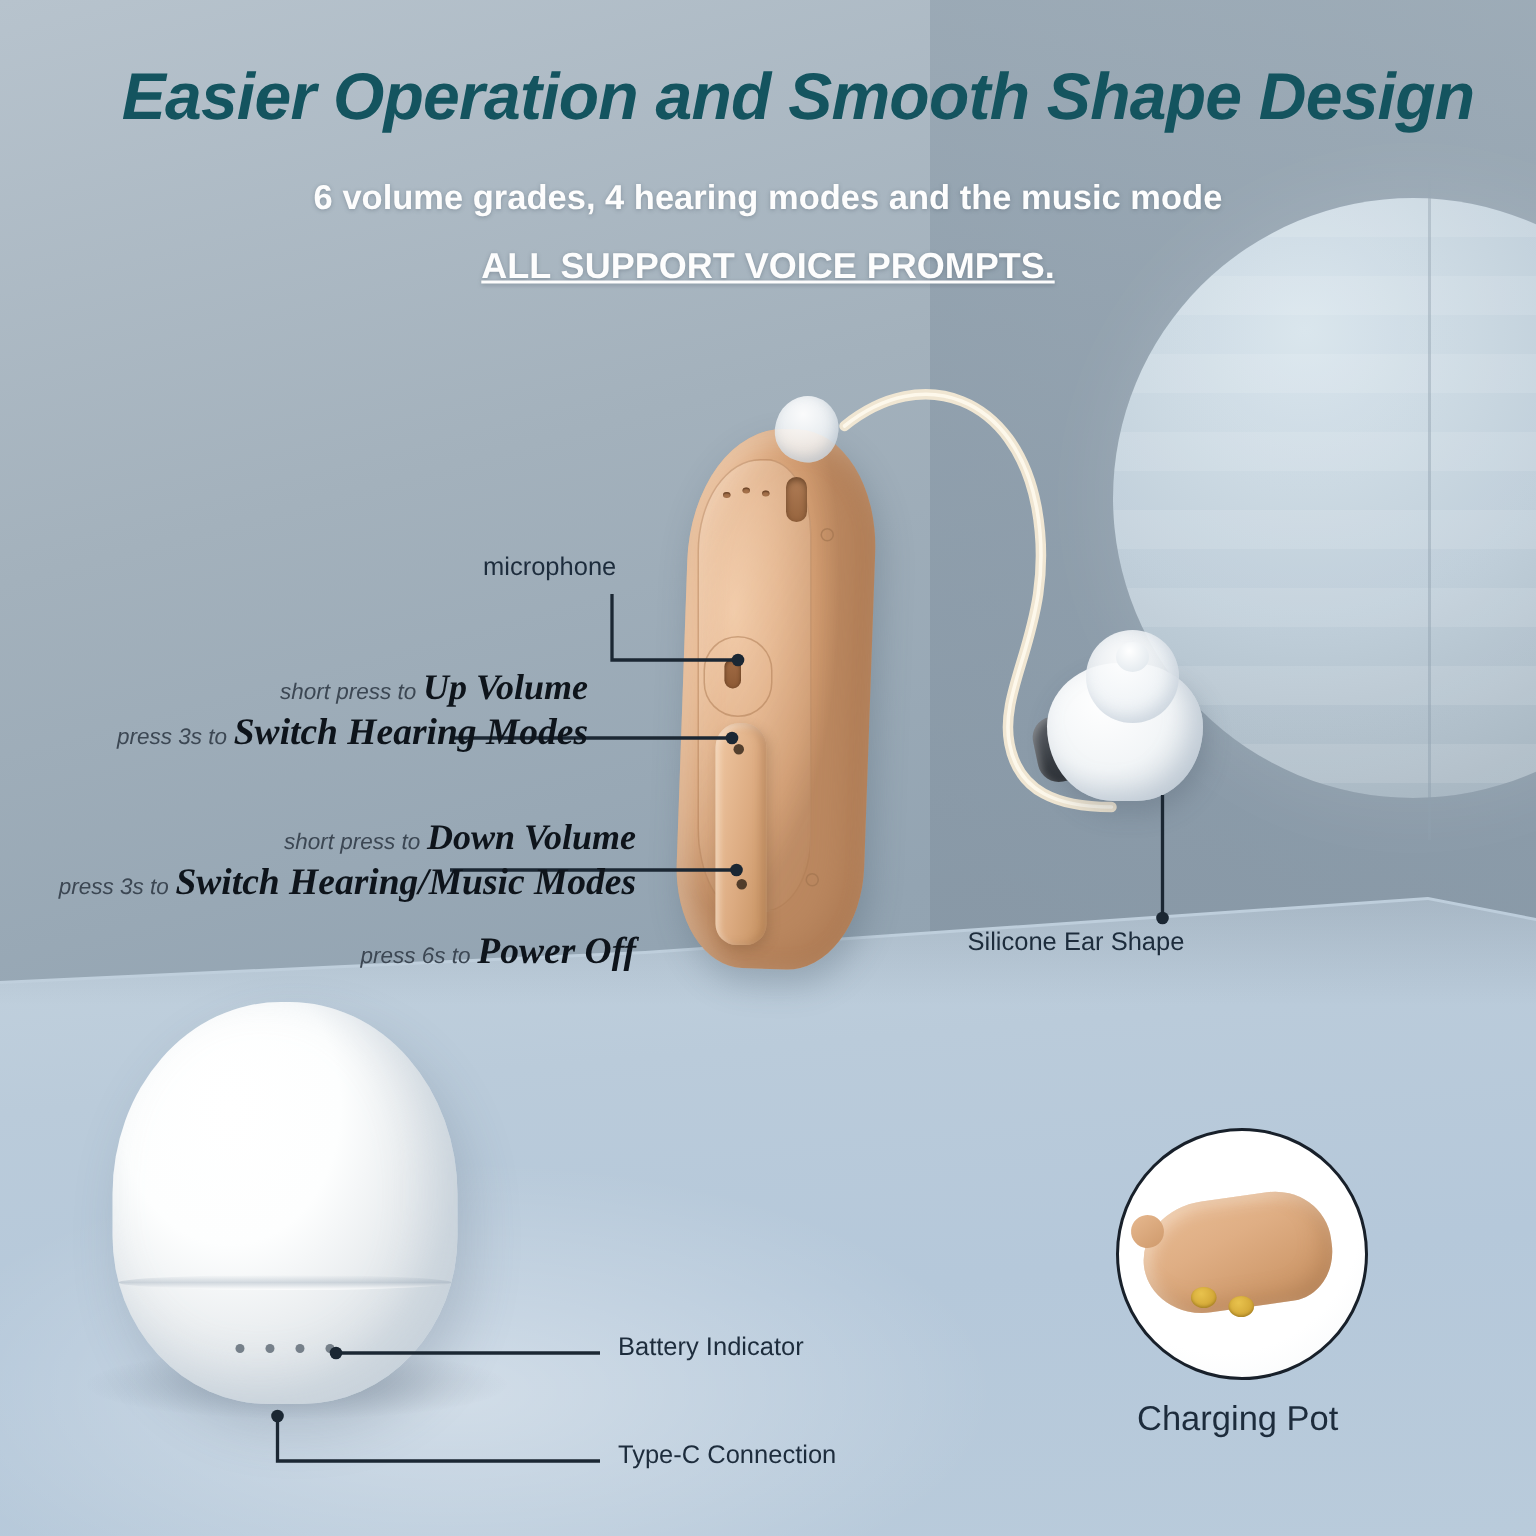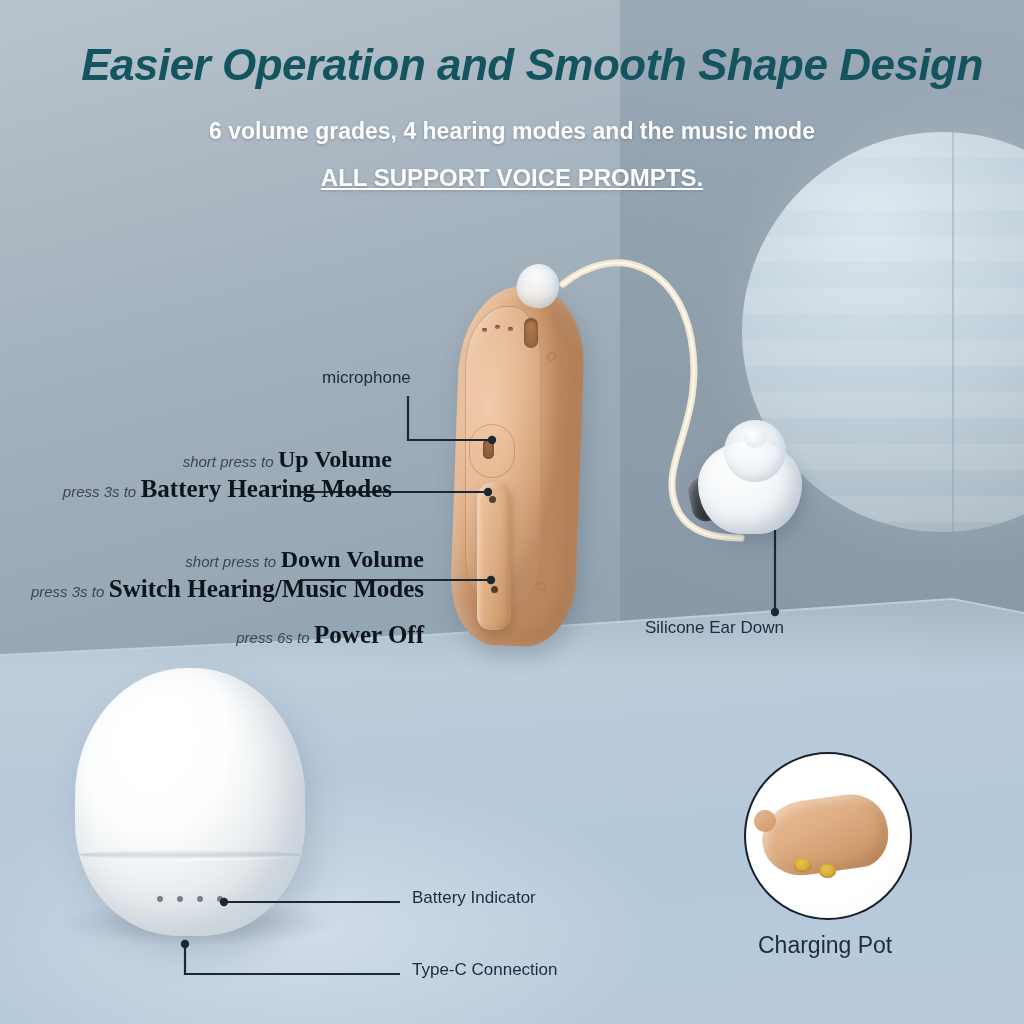--- a/index.html
+++ b/index.html
@@ -121,21 +121,21 @@
   .pot-bump{position:absolute;left:8px;top:56px;width:22px;height:22px;border-radius:50%;
     background:linear-gradient(150deg,#e6b88f,#cf9a6c);transform:rotate(-8deg);}
   .pin{position:absolute;width:17px;height:14px;border-radius:50%;
     background:radial-gradient(circle at 40% 32%, #e8c24d, #c99b2c);
     box-shadow:inset 0 -1px 2px rgba(120,90,20,.5);}
   
   .lbl{position:absolute;color:#1d2c3c;white-space:nowrap;}
   .lbl-plain{font-size:17px;}
   .ctrl{position:absolute;white-space:nowrap;text-align:right;color:#15202c;}
   .ctrl .pre{font-family:"Liberation Sans", sans-serif;font-style:italic;font-size:15px;color:#3c4753;}
-  .ctrl .emph{font-family:"Liberation Serif", serif;font-weight:bold;color:#0e141b;}
+  .ctrl .emph{font-family:"Liberation Serif", serif;font-style:italic;font-weight:bold;color:#0e141b;}
   svg.leaders{position:absolute;left:0;top:0;width:1024px;height:1024px;overflow:visible;}
 </style>
 </head>
 <body>
 
 <div id="stage">
 
   <div class="wall"></div>
   <div class="wall-right"></div>
   <div class="sphere"></div>
@@ -212,33 +212,33 @@
       <circle cx="492" cy="440" r="4.2"></circle>
       <circle cx="488" cy="492" r="4.2"></circle>
       <circle cx="491" cy="580" r="4.2"></circle>
       <circle cx="775" cy="612" r="4.2"></circle>
       <circle cx="224" cy="902" r="4.2"></circle>
       <circle cx="185" cy="944" r="4.2"></circle>
     </g>
   </svg>
 
   <div class="lbl lbl-plain" style="left:322px;top:368px">microphone</div>
-  <div class="lbl lbl-plain" style="left:645px;top:618px">Silicone Ear Down</div>
+  <div class="lbl lbl-plain" style="left:645px;top:618px">Silicone Ear Shape</div>
   <div class="lbl lbl-plain" style="left:412px;top:888px">Battery Indicator</div>
   <div class="lbl lbl-plain" style="left:412px;top:960px">Type-C Connection</div>
   <div class="lbl" style="left:758px;top:932px;font-size:23px">Charging Pot</div>
 
   <div class="ctrl" style="right:632px;top:446px">
     <div>
       <span class="pre">short press to</span>
       <span class="emph" style="font-size:24px">Up Volume</span>
     </div>
     <div style="margin-top:2px">
       <span class="pre">press 3s to</span>
-      <span class="emph" style="font-size:25px">Battery Hearing Modes</span>
+      <span class="emph" style="font-size:25px">Switch Hearing Modes</span>
     </div>
   </div>
 
   <div class="ctrl" style="right:600px;top:546px">
     <div>
       <span class="pre">short press to</span>
       <span class="emph" style="font-size:24px">Down Volume</span>
     </div>
     <div style="margin-top:2px">
       <span class="pre">press 3s to</span>

